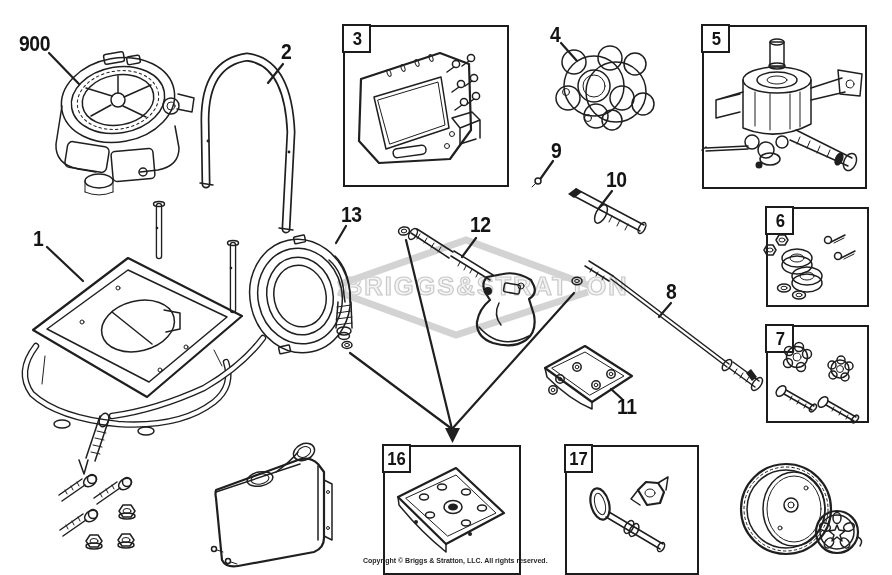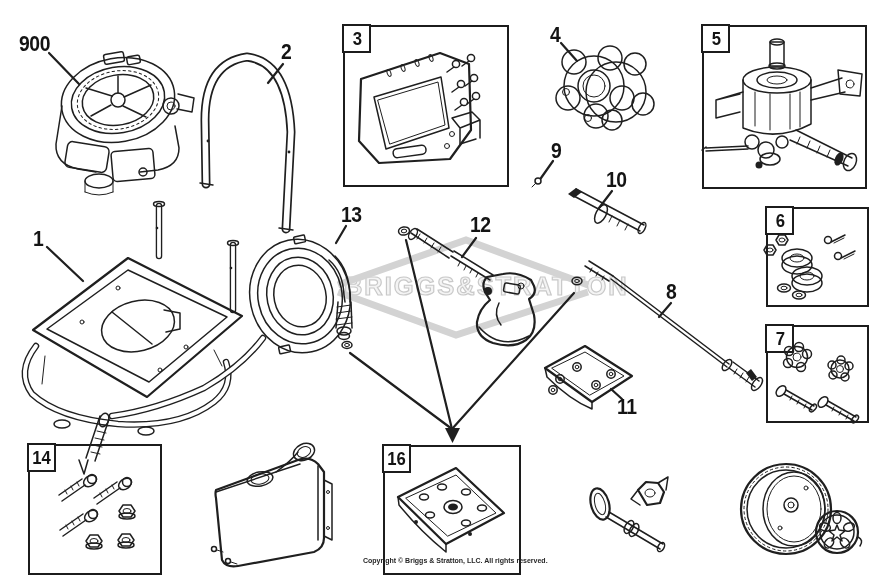--- a/index.html
+++ b/index.html
@@ -458,28 +458,28 @@
   <div class="pbox" style="left:766px;top:207px;width:99px;height:96px">
     <div class="plate">
         <span>6</span>
       </div>
   </div>
   <div class="pbox" style="left:766px;top:325px;width:99px;height:94px">
     <div class="plate">
         <span>7</span>
       </div>
   </div>
-  <div class="pbox" style="left:28px;top:444px;width:130px;height:127px">
-    <div class="plate">
-        <span>14</span>
-      </div>
-  </div>
   <div class="pbox" style="left:383px;top:445px;width:134px;height:126px">
     <div class="plate">
         <span>16</span>
+      </div>
+  </div>
+  <div class="pbox" style="left:565px;top:445px;width:130px;height:126px">
+    <div class="plate">
+        <span>17</span>
       </div>
   </div>
 
   <div class="num" style="left:19px;top:33px">900</div>
   <div class="num" style="left:33px;top:228px">1</div>
   <div class="num" style="left:281px;top:41px">2</div>
   <div class="num" style="left:550px;top:24px">4</div>
   <div class="num" style="left:666px;top:281px">8</div>
   <div class="num" style="left:551px;top:140px">9</div>
   <div class="num" style="left:606px;top:169px">10</div>

